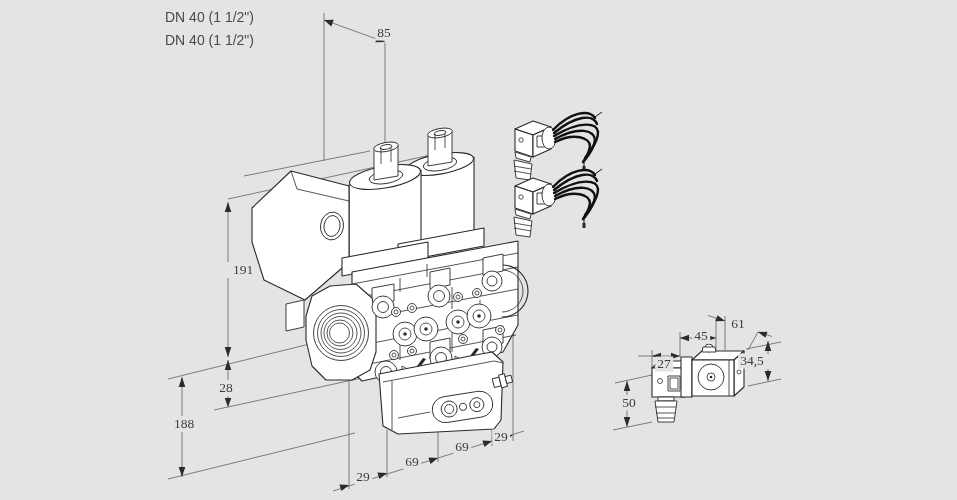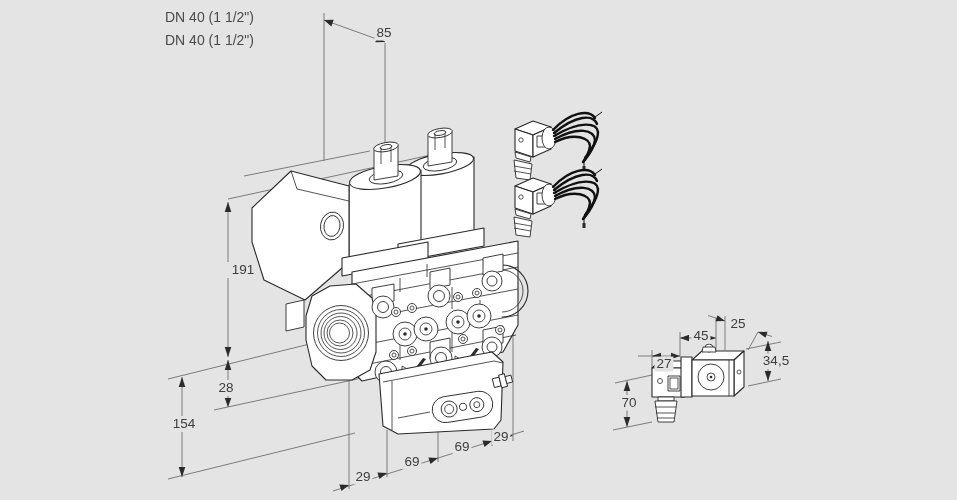--- a/index.html
+++ b/index.html
@@ -20,20 +20,21 @@
   svg{position:absolute;left:0;top:0;}
   .lbl{
     position:absolute;
     font-size:13.5px;
     color:var(--txt);
     background:var(--bg);
     padding:0 2px;
     white-space:nowrap;
     transform:translate(-50%,-50%);
     line-height:1.1;
+    font-family:Liberation Serif, serif;
   }
   .port-lbl{
     position:absolute;
     font-size:14px;
     color:#4a4a4a;
     white-space:nowrap;
     line-height:1.2;
   }
   
   .ln{stroke:var(--ink);stroke-width:1.1;fill:none;stroke-linejoin:round;stroke-linecap:round;}
@@ -366,25 +367,25 @@
       </g>
     </g>
   </svg>
 
   <span class="port-lbl" style="left:165px;top:9px">DN 40 (1 1/2")</span>
   <span class="port-lbl" style="left:165px;top:32px">DN 40 (1 1/2")</span>
 
   <span class="lbl" style="left:384px;top:33px">85</span>
   <span class="lbl" style="left:243px;top:270px">191</span>
   <span class="lbl" style="left:226px;top:388px">28</span>
-  <span class="lbl" style="left:184px;top:424px">154</span>
+  <span class="lbl" style="left:184px;top:424px">188</span>
 
   <span class="lbl" style="left:363px;top:477px">29</span>
   <span class="lbl" style="left:412px;top:462px">69</span>
   <span class="lbl" style="left:462px;top:447px">69</span>
   <span class="lbl" style="left:501px;top:437px">29</span>
 
   <span class="lbl" style="left:664px;top:364px">27</span>
   <span class="lbl" style="left:701px;top:336px">45</span>
-  <span class="lbl" style="left:738px;top:324px">25</span>
-  <span class="lbl" style="left:776px;top:361px">34,5</span>
-  <span class="lbl" style="left:629px;top:403px">70</span>
+  <span class="lbl" style="left:738px;top:324px">61</span>
+  <span class="lbl" style="left:752px;top:361px">34,5</span>
+  <span class="lbl" style="left:629px;top:403px">50</span>
 </div>
 
 </body></html>

